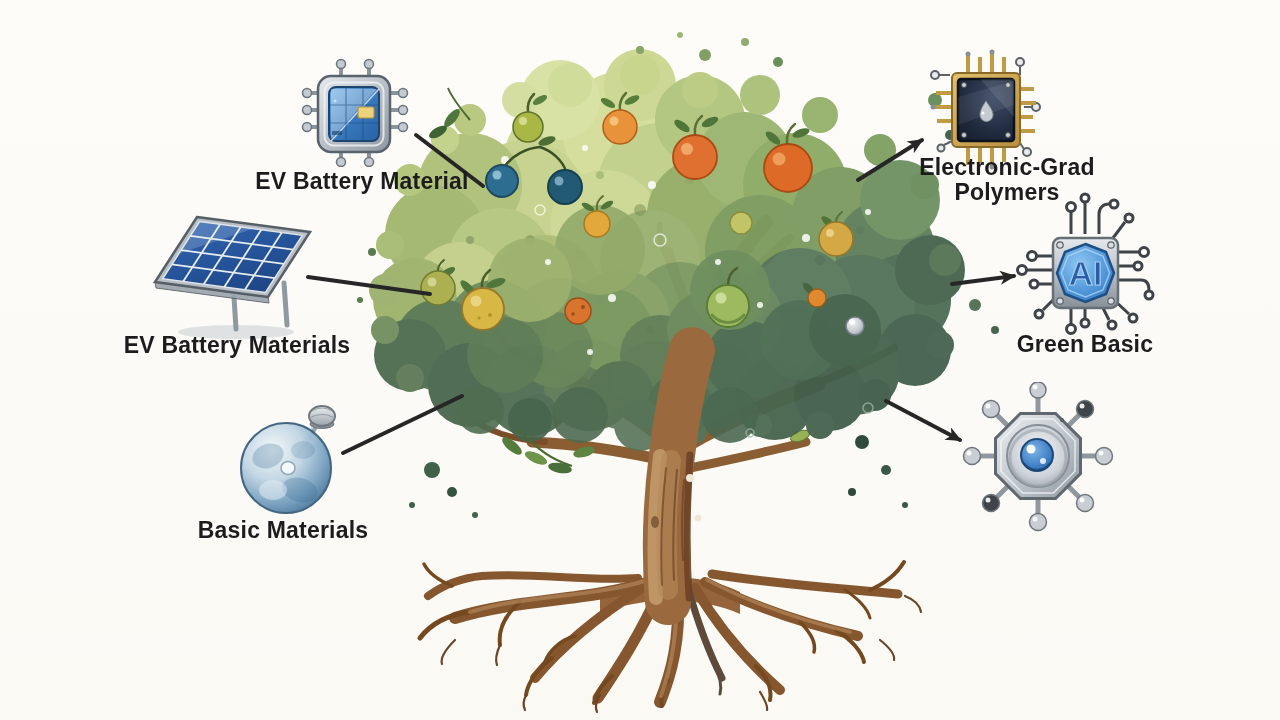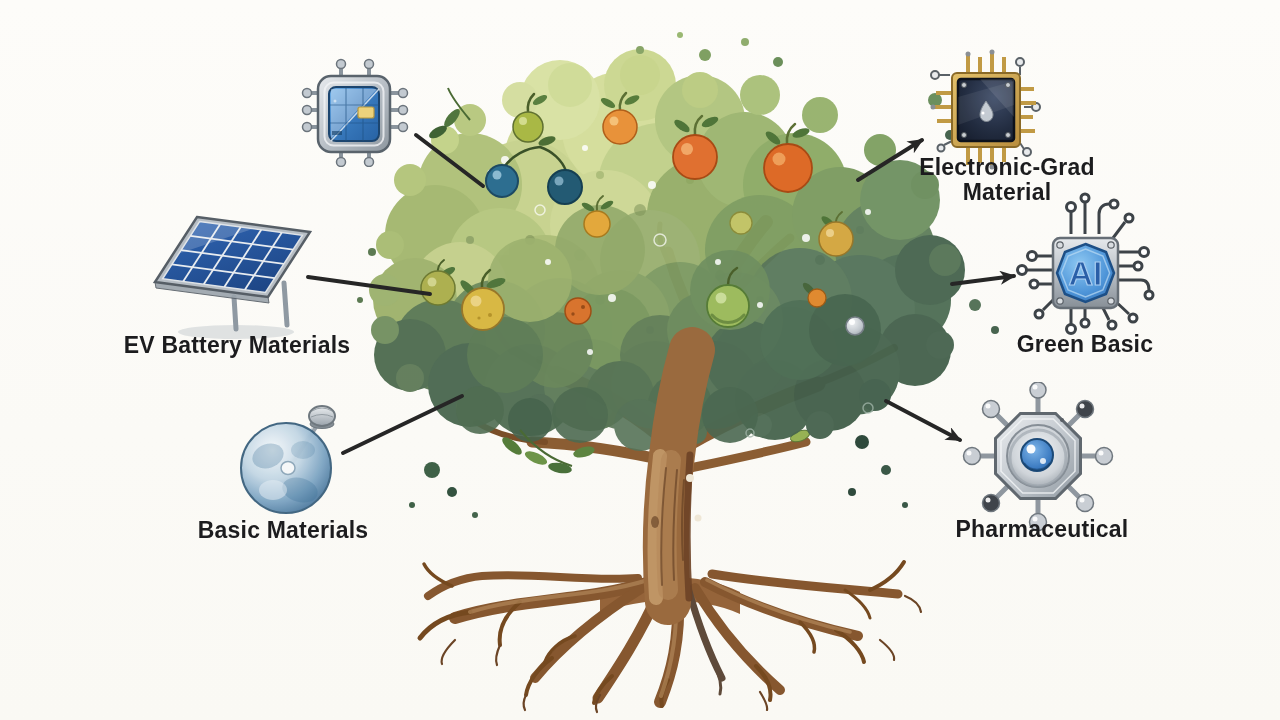--- a/index.html
+++ b/index.html
@@ -653,29 +653,29 @@
     <polygon points="117,58.7 117,89.3 95.3,111 64.7,111 43,89.3 43,58.7 64.7,37 95.3,37" fill="none" stroke="#f4f6f8" stroke-width="1.5" opacity="0.8"></polygon>
     <circle cx="104" cy="38" r="2" fill="#595f66"></circle>
     <circle cx="80" cy="74" r="31" fill="url(#gBowl)" stroke="#868e96" stroke-width="2"></circle>
     <circle cx="80" cy="76" r="28" fill="none" stroke="#9aa2aa" stroke-width="3" opacity="0.6"></circle>
     <circle cx="79" cy="73" r="16" fill="url(#gBlueS)" stroke="#1c4a78" stroke-width="2"></circle>
     <path d="M66,81 A16,16 0 0 0 92,81" stroke="#16406b" stroke-width="2" fill="none" opacity="0.6"></path>
     <circle cx="73" cy="67" r="4.5" fill="#ffffff" opacity="0.95"></circle>
     <circle cx="85" cy="79" r="3" fill="#ffffff" opacity="0.8"></circle>
   </svg>
 
+  <div class="lbl" style="left:212px;top:168px">EV Battery Material</div>
 
   <div class="lbl" style="left:87px;top:332px">EV Battery Materials</div>
 
   <div class="lbl" style="left:133px;top:517px">Basic Materials</div>
 
   <div class="lbl lbl2" style="left:857px;top:155px">
     <div>Electronic-Grad</div>
-    <div>Material</div>
+    <div>Polymers</div>
   </div>
 
   <div class="lbl" style="left:935px;top:331px">Green Basic</div>
 
   <div class="lbl lbl2" style="left:892px;top:517px">
-    <div>Pharmaceutical</div>
   </div>
 
 </div>
 
 </body></html>

